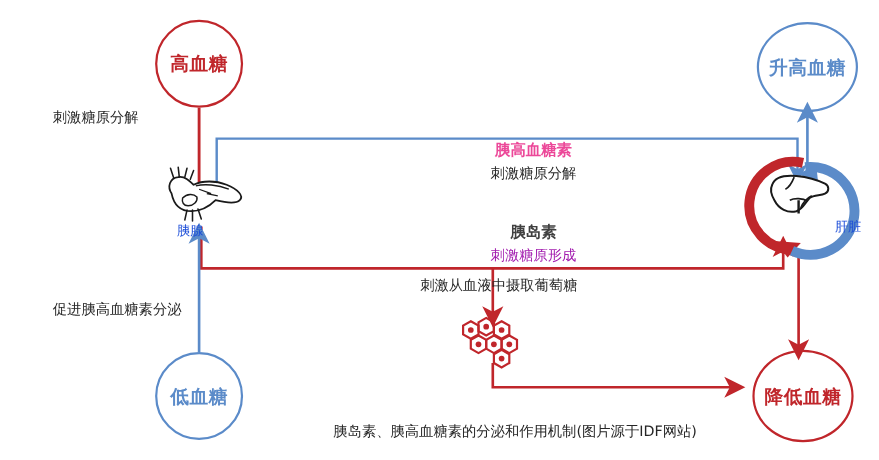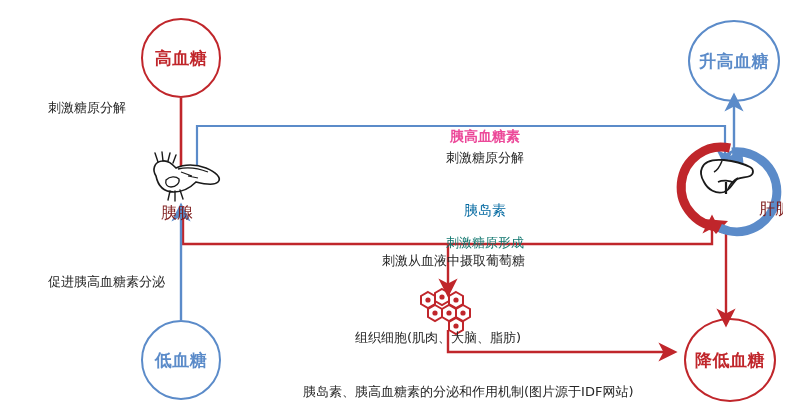--- a/index.html
+++ b/index.html
@@ -45,32 +45,32 @@
     align-items: center;
   }
   .lbl {
     position: absolute;
     font-size: 13px;
     color: #262626;
     white-space: nowrap;
     line-height: 1.35;
   }
   .lbl-red-title {
-    color: #0369a1;
-    font-weight: normal;
+    color: #404040;
+    font-weight: bold;
     font-size: 14px;
   }
   .lbl-blue-title {
     color: #ec4899;
     font-weight: bold;
     font-size: 14px;
   }
   .lbl-organ {
-    color: #7f1d1d;
-    font-size: 16px;
+    color: #1d4ed8;
+    font-size: 12px;
   }
   .center-block {
     position: absolute;
     text-align: center;
     white-space: nowrap;
   }
   .caption {
     position: absolute;
     font-size: 13px;
     color: #262626;
@@ -180,22 +180,21 @@
 
   <div class="lbl" style="left:48px; top:273px;">促进胰高血糖素分泌</div>
 
   <div class="center-block" style="left:385px; top:128px; width:200px;">
     <div class="lbl-blue-title" style="position:static;">胰高血糖素</div>
     <div style="font-size:13px; color:#262626; margin-top:3px;">刺激糖原分解</div>
   </div>
 
   <div class="center-block" style="left:385px; top:202px; width:200px;">
     <div class="lbl-red-title" style="position:static;">胰岛素</div>
-    <div style="font-size:13px; color:#0f766e; margin-top:14px;">刺激糖原形成</div>
+    <div style="font-size:13px; color:#a21caf; margin-top:3px;">刺激糖原形成</div>
   </div>
 
   <div class="lbl" style="left:382px; top:252px;">刺激从血液中摄取葡萄糖</div>
 
-  <div class="lbl" style="left:355px; top:329px;">组织细胞(肌肉、大脑、脂肪)</div>
 
   <div class="caption" style="left:259px; top:383px;">胰岛素、胰高血糖素的分泌和作用机制(图片源于IDF网站)</div>
 
 </div>
 
 </body></html>

